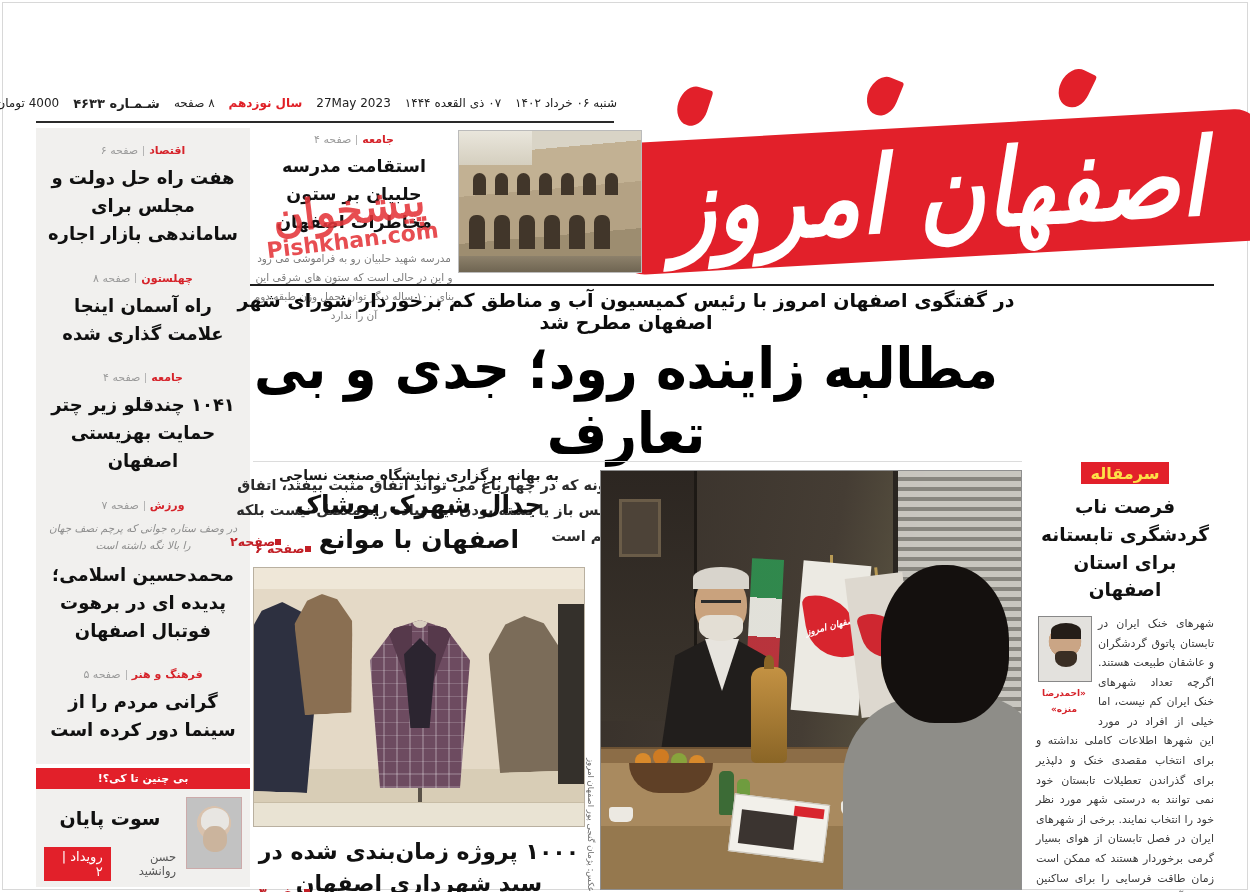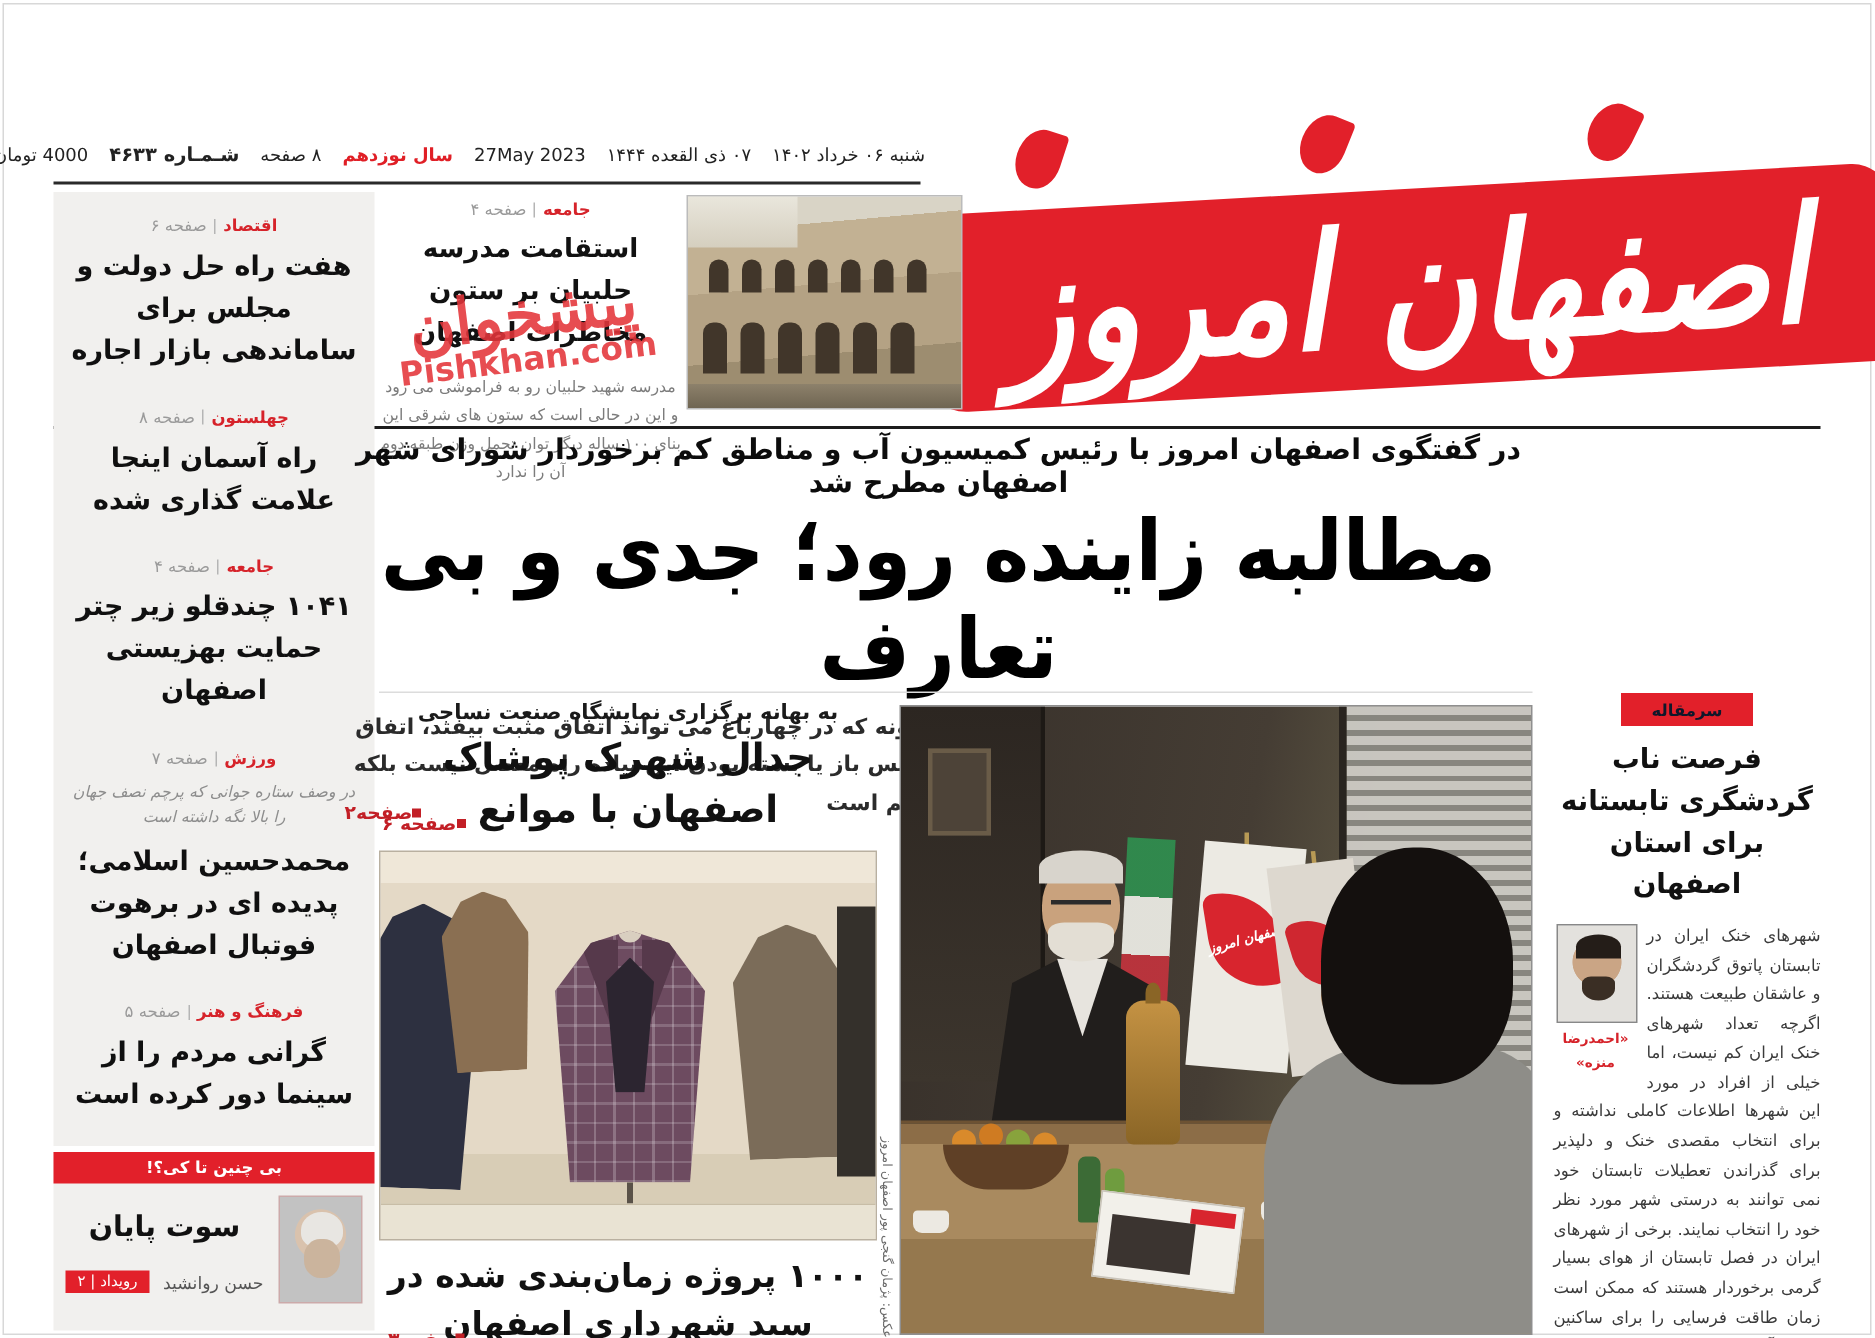--- a/index.html
+++ b/index.html
@@ -64,21 +64,21 @@
       radial-gradient(circle at 50% 36%, #d9c2ad 0 32%, #c2c2c2 33% 100%);
       flex:none; position:relative; overflow:hidden; }
   .op-photo::after { content:""; position:absolute; left:14px; top:10px; width:28px; height:24px;
       background:#e8e6e2; border-radius:50% 50% 40% 40%; }
   .op-photo::before { content:""; position:absolute; left:16px; top:28px; width:24px; height:26px;
       background:#cbb49d; border-radius:45%; z-index:1; }
   .op-col { flex:1; display:flex; flex-direction:column; }
   .op-title { font-weight:bold; font-size:19px; text-align:center; margin-top:10px; }
   .op-foot { display:flex; direction:rtl; justify-content:space-between; align-items:center; margin-top:18px; }
   .op-author { font-size:11.5px; color:#555; }
-  .op-tag { background:#e2202a; color:#fff; font-size:10px; padding:2px 8px; }
+  .op-tag { background:#e2202a; color:#fff; font-size:13px; padding:2px 8px; }
 
   
   .top-story { position:absolute; left:253px; top:133px; width:202px; }
   .ts-head { font-weight:bold; font-size:17.5px; line-height:1.6; text-align:center; margin-top:6px; }
   .ts-body { font-size:10.5px; color:#7c7c7c; line-height:1.8; text-align:center; margin-top:13px; }
   .watermark { position:absolute; left:230px; top:185px; width:240px; text-align:center;
                transform:rotate(-7deg); color:#e4353a; opacity:.88; z-index:5; pointer-events:none; }
   .wm-fa { font-size:42px; font-weight:bold; font-family:"DejaVu Serif", serif; }
   .wm-en { font-size:22px; font-weight:bold; margin-top:-6px; }
 
@@ -202,21 +202,21 @@
   .newspaper .np-red { position:absolute; right:4px; top:4px; width:30px; height:10px; background:#d8252e; }
   .fg-person { position:absolute; right:-12px; bottom:-6px; width:190px; height:330px; }
   .fg-hair { position:absolute; right:24px; top:0; width:128px; height:158px; background:#14100e;
       border-radius:48% 48% 42% 42%; }
   .fg-ear { position:absolute; right:134px; top:86px; width:18px; height:26px; background:#b08a66; border-radius:50%; }
   .fg-body { position:absolute; right:-6px; top:132px; width:196px; height:200px; background:#8e8d88;
       border-radius:40% 30% 0 0; }
 
   
   .editorial { position:absolute; left:1036px; top:462px; width:178px; }
-  .ed-tab { width:88px; height:22px; background:#e2202a; color:#0f172a; font-size:11px; font-weight:bold;
+  .ed-tab { width:88px; height:22px; background:#e2202a; color:#fde047; font-size:16px; font-weight:bold;
       display:flex; align-items:center; justify-content:center; margin:0 auto; }
   .ed-head { font-size:18.5px; font-weight:bold; text-align:center; line-height:1.5; margin-top:9px; }
   .ed-body { font-size:11px; color:#3a3a3a; text-align:justify; line-height:1.78; margin-top:10px; }
   .ed-fig { float:left; width:56px; margin:2px 6px 2px 0; }
   .ed-photo { width:54px; height:66px; border:1px solid #888; background:
       radial-gradient(circle at 50% 38%, #caa585 0 34%, #e3e1dd 35% 100%); position:relative; overflow:hidden; }
   .ed-photo::before { content:""; position:absolute; left:12px; top:6px; width:30px; height:16px; background:#241d18; border-radius:50% 50% 0 0; }
   .ed-photo::after { content:""; position:absolute; left:16px; top:34px; width:22px; height:16px; background:#3a2e24; border-radius:30% 30% 55% 55%; }
   .ed-name { color:#d6232a; font-size:9px; font-weight:bold; text-align:center; margin-top:3px; }
 </style>

